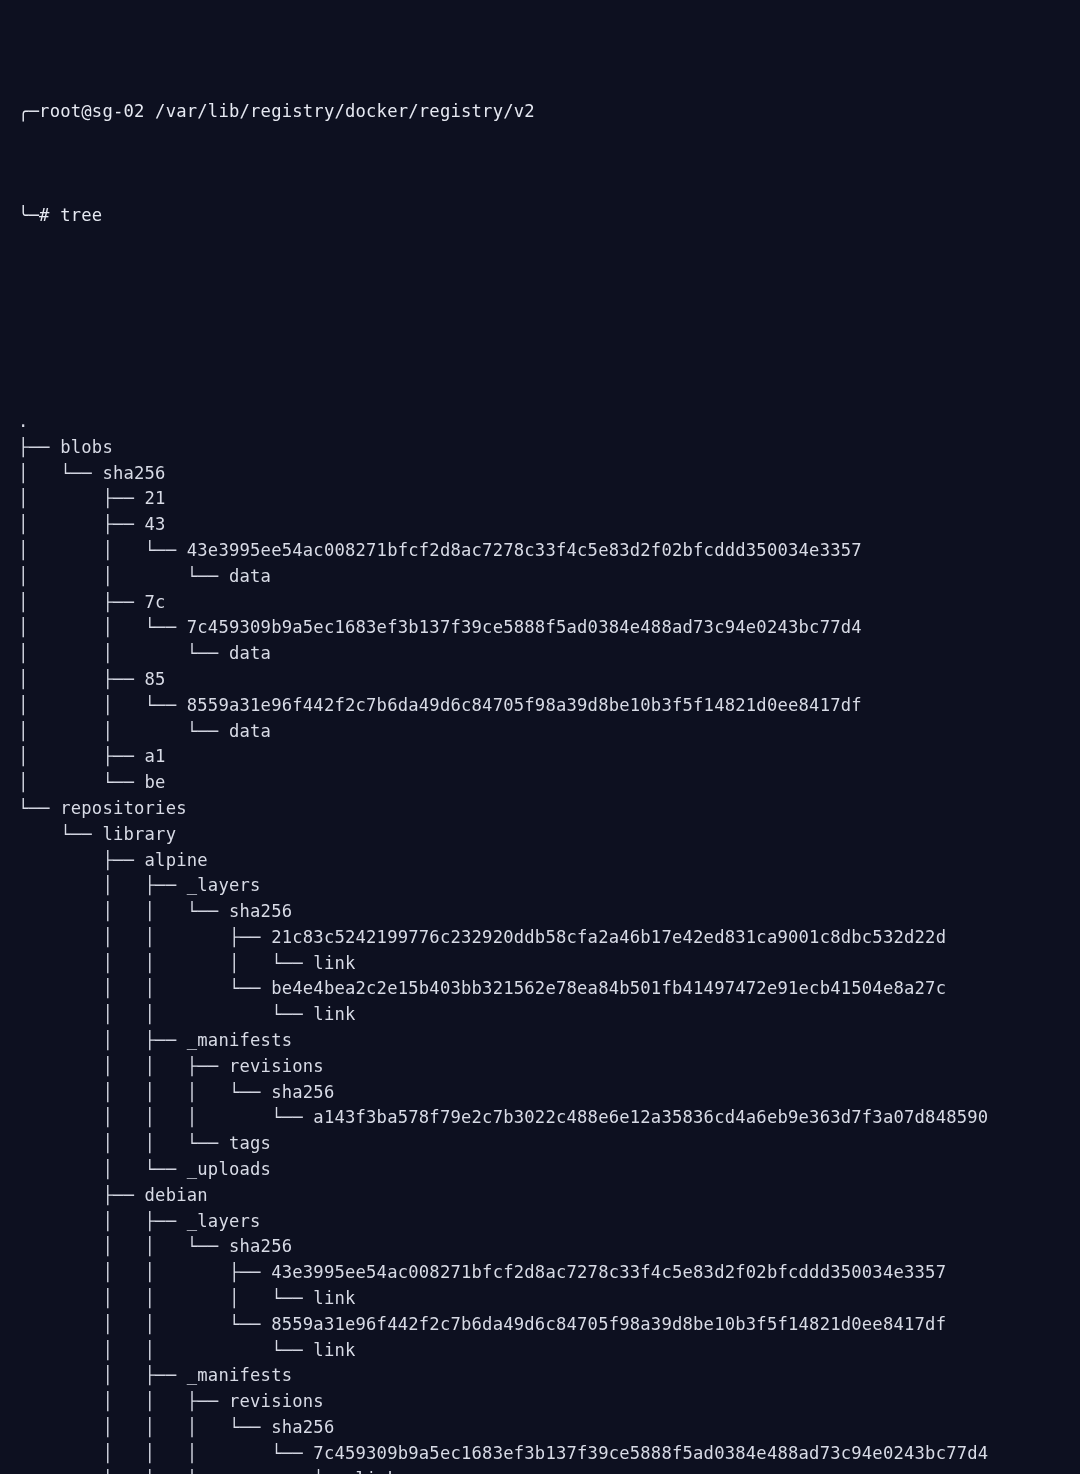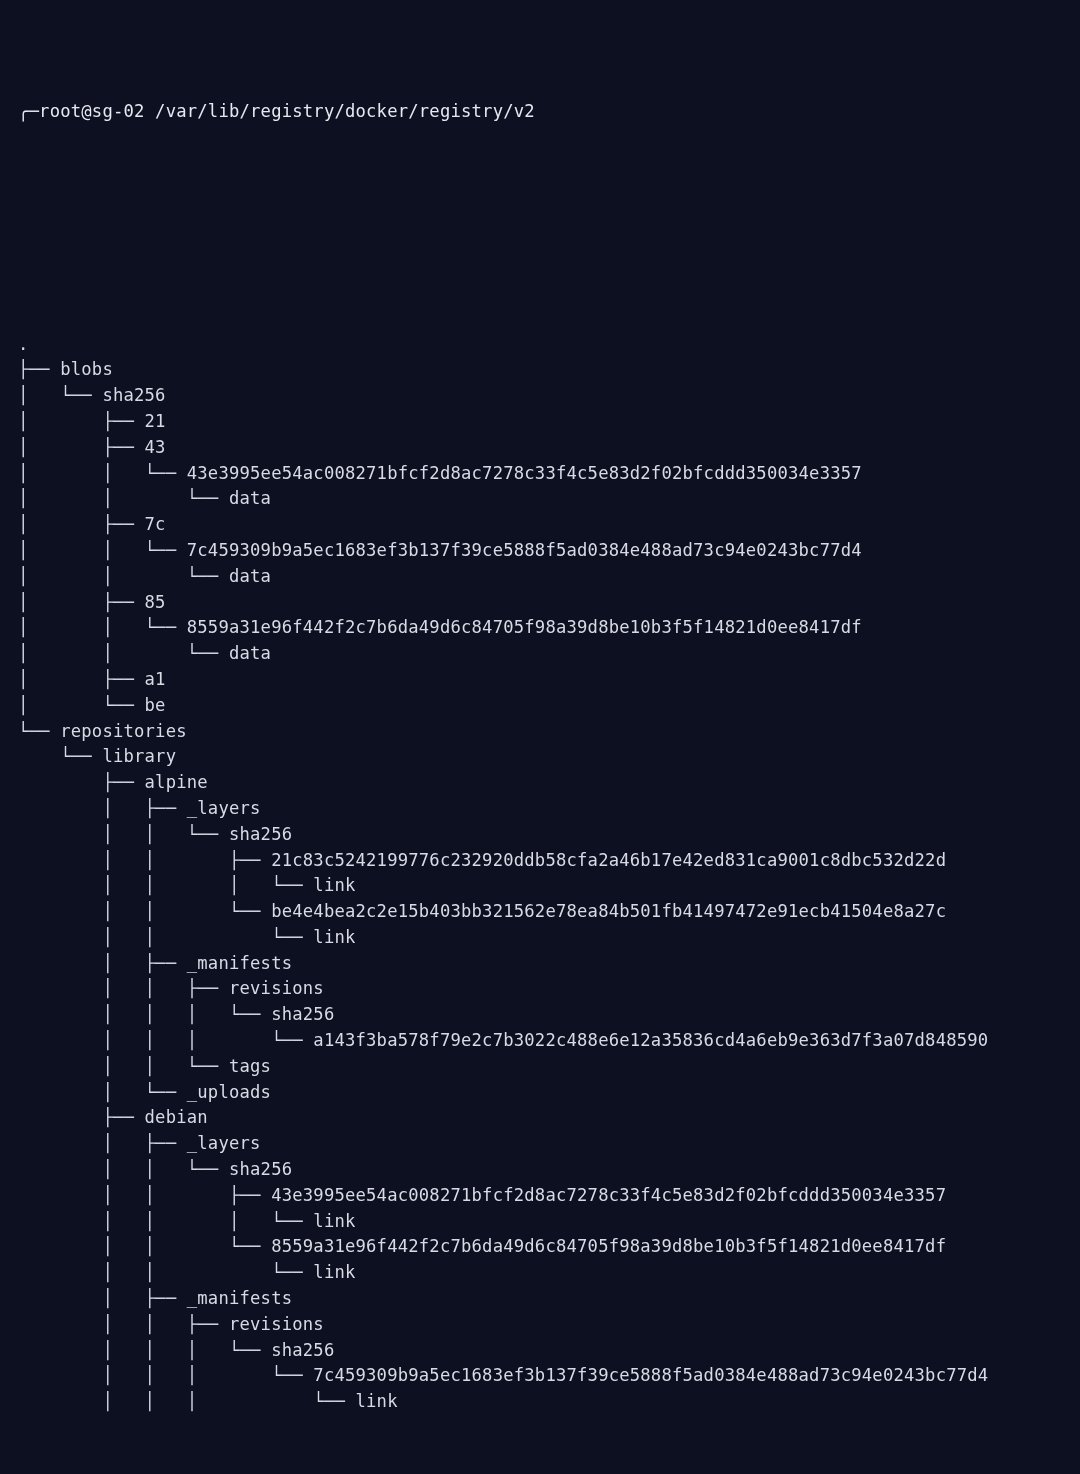--- a/index.html
+++ b/index.html
@@ -36,20 +36,21 @@
   .prompt-line { color: #e6e9f2; }
   .tree-line { color: #d8dbe6; }
 </style>
 </head>
 <body>
 
 <div id="terminal">
 
   <div class="line prompt-line">╭─root@sg-02 /var/lib/registry/docker/registry/v2</div>
 
+  <div class="line prompt-line">╰─# tree</div>
 
   <div class="blank"></div>
 
   <div id="tree-output"><div class="line tree-line">.</div><div class="line tree-line">├── blobs</div><div class="line tree-line">│   └── sha256</div><div class="line tree-line">│       ├── 21</div><div class="line tree-line">│       ├── 43</div><div class="line tree-line">│       │   └── 43e3995ee54ac008271bfcf2d8ac7278c33f4c5e83d2f02bfcddd350034e3357</div><div class="line tree-line">│       │       └── data</div><div class="line tree-line">│       ├── 7c</div><div class="line tree-line">│       │   └── 7c459309b9a5ec1683ef3b137f39ce5888f5ad0384e488ad73c94e0243bc77d4</div><div class="line tree-line">│       │       └── data</div><div class="line tree-line">│       ├── 85</div><div class="line tree-line">│       │   └── 8559a31e96f442f2c7b6da49d6c84705f98a39d8be10b3f5f14821d0ee8417df</div><div class="line tree-line">│       │       └── data</div><div class="line tree-line">│       ├── a1</div><div class="line tree-line">│       └── be</div><div class="line tree-line">└── repositories</div><div class="line tree-line">    └── library</div><div class="line tree-line">        ├── alpine</div><div class="line tree-line">        │   ├── _layers</div><div class="line tree-line">        │   │   └── sha256</div><div class="line tree-line">        │   │       ├── 21c83c5242199776c232920ddb58cfa2a46b17e42ed831ca9001c8dbc532d22d</div><div class="line tree-line">        │   │       │   └── link</div><div class="line tree-line">        │   │       └── be4e4bea2c2e15b403bb321562e78ea84b501fb41497472e91ecb41504e8a27c</div><div class="line tree-line">        │   │           └── link</div><div class="line tree-line">        │   ├── _manifests</div><div class="line tree-line">        │   │   ├── revisions</div><div class="line tree-line">        │   │   │   └── sha256</div><div class="line tree-line">        │   │   │       └── a143f3ba578f79e2c7b3022c488e6e12a35836cd4a6eb9e363d7f3a07d848590</div><div class="line tree-line">        │   │   └── tags</div><div class="line tree-line">        │   └── _uploads</div><div class="line tree-line">        ├── debian</div><div class="line tree-line">        │   ├── _layers</div><div class="line tree-line">        │   │   └── sha256</div><div class="line tree-line">        │   │       ├── 43e3995ee54ac008271bfcf2d8ac7278c33f4c5e83d2f02bfcddd350034e3357</div><div class="line tree-line">        │   │       │   └── link</div><div class="line tree-line">        │   │       └── 8559a31e96f442f2c7b6da49d6c84705f98a39d8be10b3f5f14821d0ee8417df</div><div class="line tree-line">        │   │           └── link</div><div class="line tree-line">        │   ├── _manifests</div><div class="line tree-line">        │   │   ├── revisions</div><div class="line tree-line">        │   │   │   └── sha256</div><div class="line tree-line">        │   │   │       └── 7c459309b9a5ec1683ef3b137f39ce5888f5ad0384e488ad73c94e0243bc77d4</div><div class="line tree-line">        │   │   │           └── link</div></div>
 
   
 
   
 
 </div>

